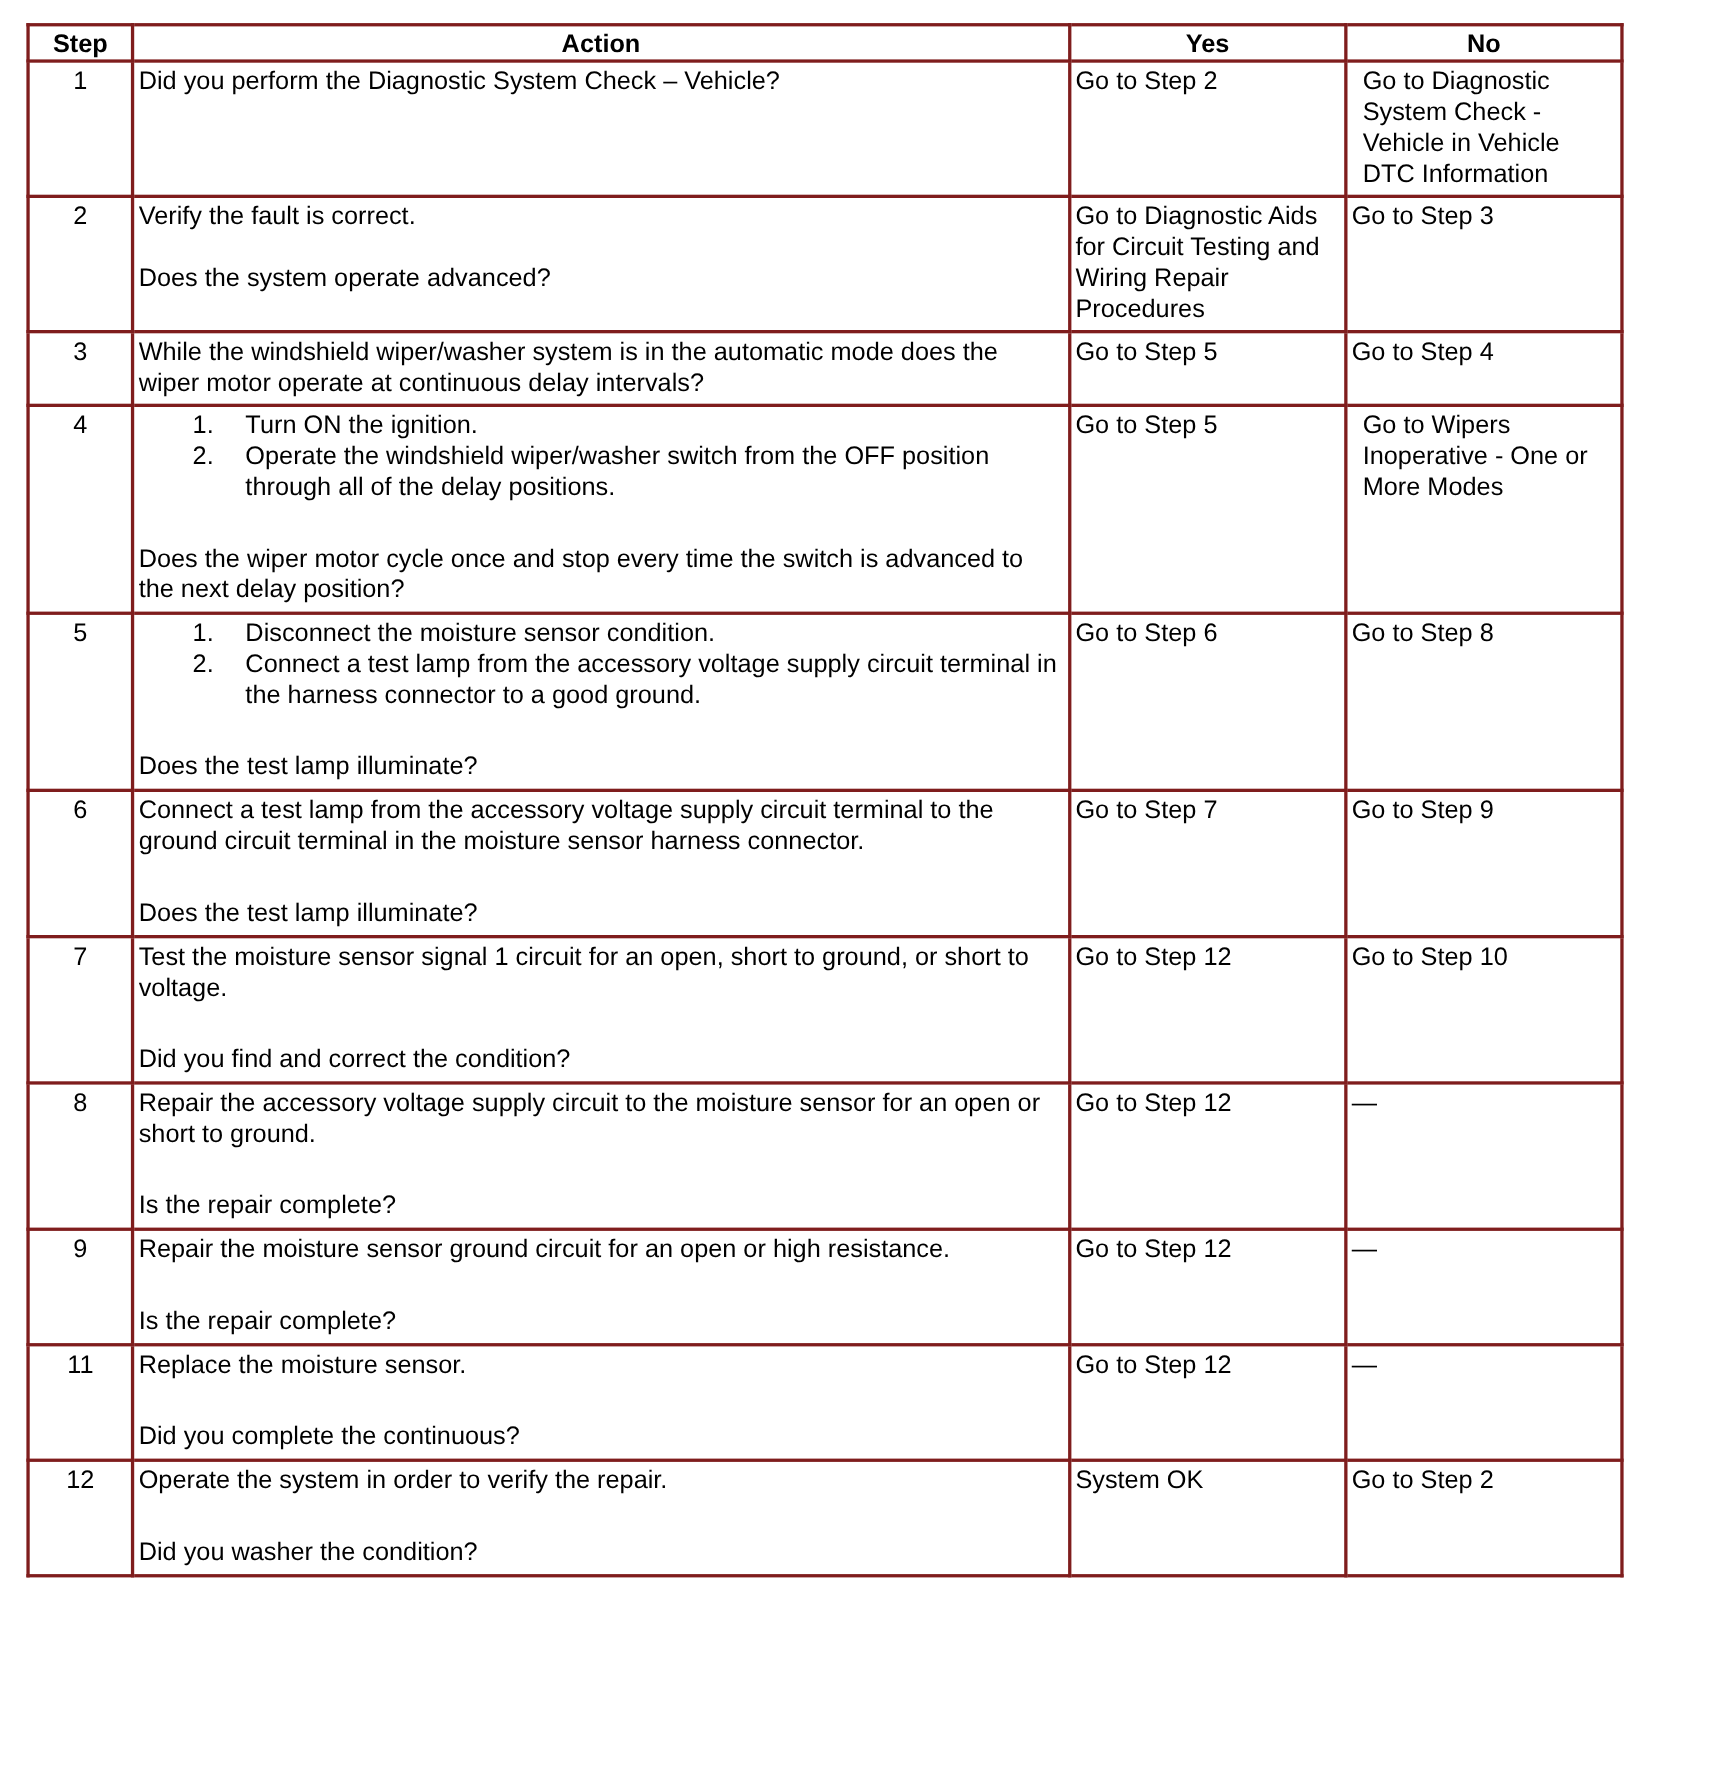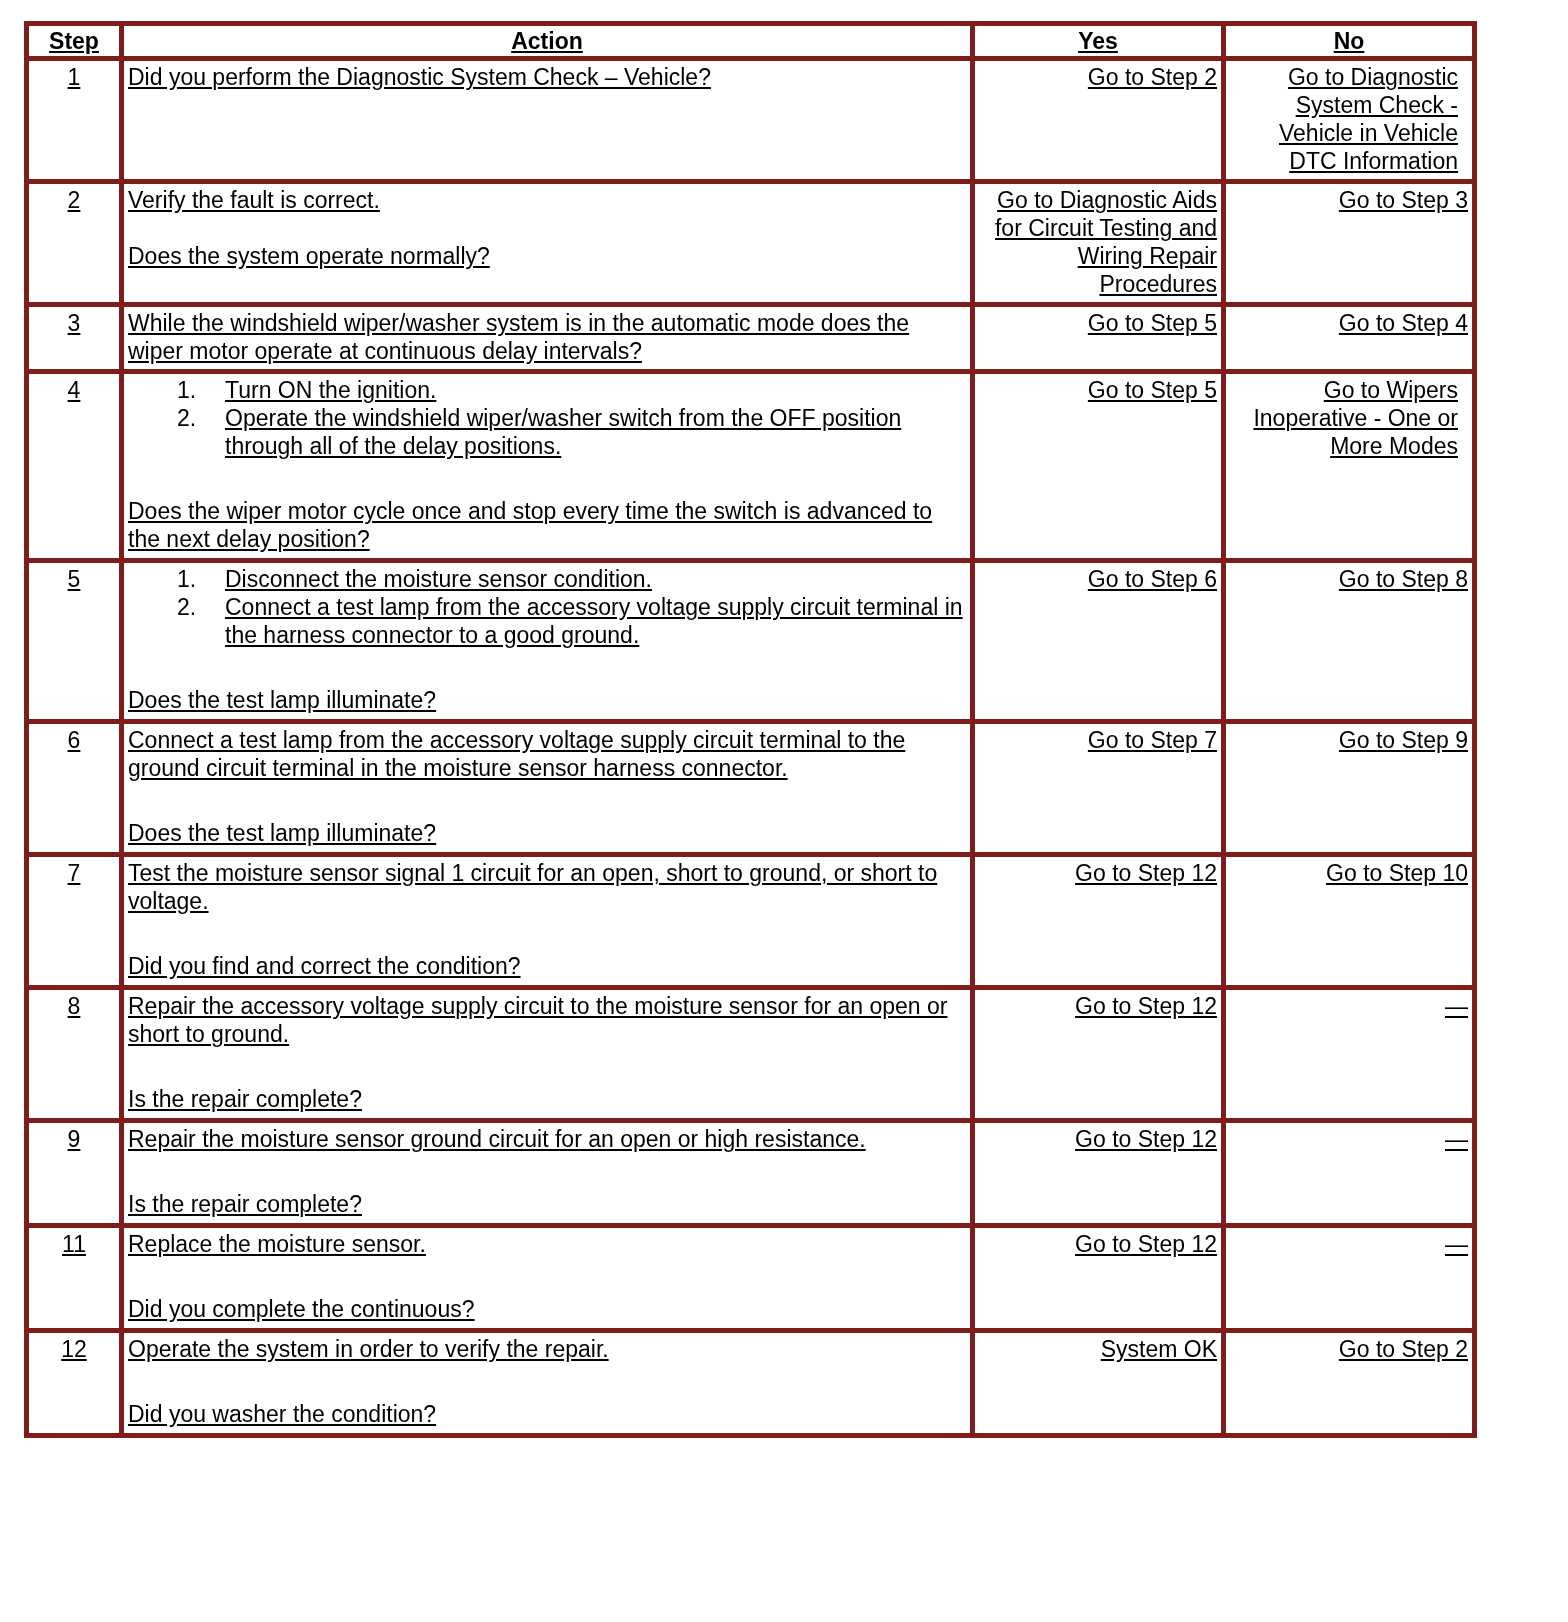--- a/index.html
+++ b/index.html
@@ -6,32 +6,31 @@
   body { width: 1568px; height: 1622px; position: relative; font-family: "Liberation Sans", sans-serif; color: #000; }
   table.diag {
     position: absolute; left: 24px; top: 21px;
     width: 1452px;
     border-collapse: collapse;
     table-layout: fixed;
     font-size: 23px;
     line-height: 28px;
   }
   table.diag th, table.diag td {
-    border: 5px solid #7f1d1d;
+    border: 3px solid #7f1d1d;
     padding: 2px 4px;
     vertical-align: top;
-    text-decoration: underline;
   }
   table.diag th { font-weight: bold; text-align: center; height: 30px; vertical-align: middle; padding: 0; }
   col.c-step { width: 95px; }
   col.c-action { width: 851px; }
   col.c-yes { width: 251px; }
   col.c-no { width: 251px; }
   td.step { text-align: center; vertical-align: middle; }
-  td.yes, td.no { text-align: right; vertical-align: bottom; padding: 2px 2px 4px 2px; }
+  td.yes, td.no { text-align: left; vertical-align: bottom; padding: 2px 2px 4px 2px; }
   td.action { padding: 3px 5px 4px 5px; margin-top: 33px; }
   .text { white-space: normal; }
   ol.steps { margin: 0; padding: 0 0 0 97px; list-style: none; }
   ol.steps li { position: relative; }
   ol.steps li .num { position: absolute; left: -48px; }
   .gap { height: 28px; }
 </style>
 </head>
 <body>
 
@@ -59,21 +58,21 @@
       </td>
       <td class="yes">Go to Step 2</td>
       <td class="no" style="padding-left:14px;padding-right:14px;">Go to Diagnostic System Check - Vehicle in Vehicle DTC Information</td>
     </tr>
 
     <tr style="height:123px">
       <td class="step">2</td>
       <td class="action">
         <div class="text">Verify the fault is correct.</div>
         <div class="gap"></div>
-        <div class="text">Does the system operate normally?</div>
+        <div class="text">Does the system operate advanced?</div>
       </td>
       <td class="yes">Go to Diagnostic Aids for Circuit Testing and Wiring Repair Procedures</td>
       <td class="no">Go to Step 3</td>
     </tr>
 
     <tr style="height:67px">
       <td class="step">3</td>
       <td class="action">
         <div class="text">While the windshield wiper/washer system is in the automatic mode does the wiper motor operate at continuous delay intervals?</div>
       </td>

